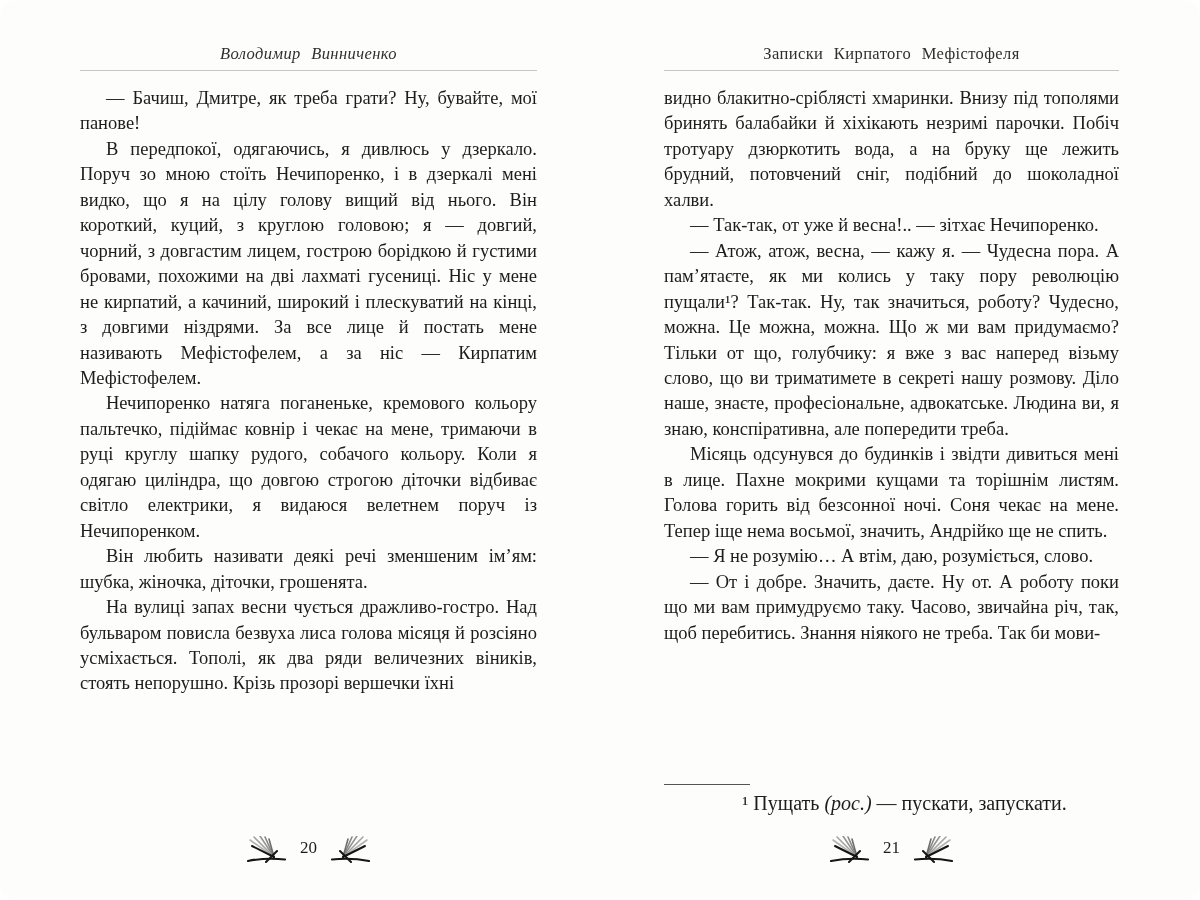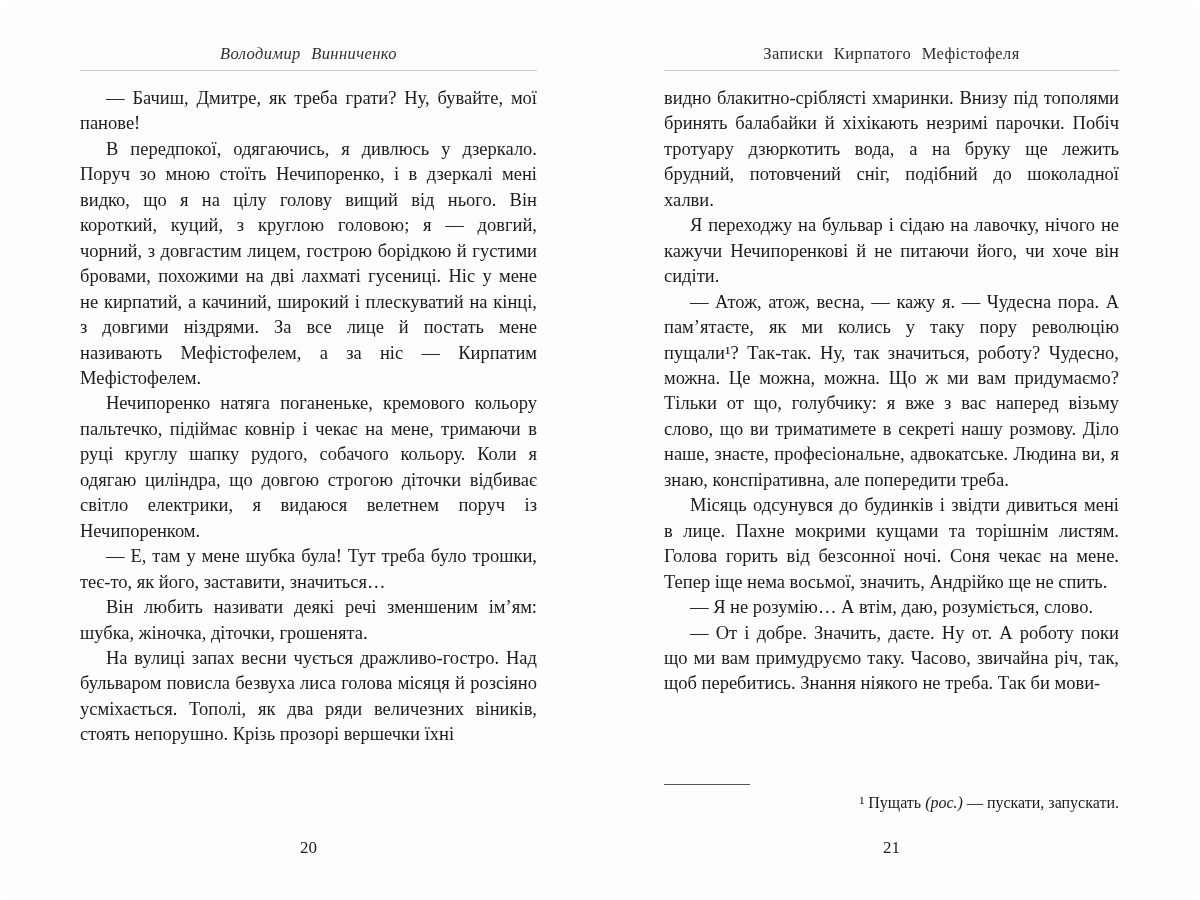--- a/index.html
+++ b/index.html
@@ -68,38 +68,37 @@
     top: 740px;
   }
   .footnote-rule {
     width: 86px;
     border: 0;
     border-top: 1.4px solid #555555;
     margin: 0;
   }
   .footnote-text {
     margin: 8px 0 0 0;
-    font-size: 16px;
+    font-size: 20px;
     line-height: 20px;
     text-indent: 26px;
-    text-align: right;
+    text-align: center;
   }
   .footnote-text .it { font-style: italic; }
 
   .page-footer {
     position: absolute;
     left: 0;
     right: 0;
     top: 788px;
     height: 34px;
     display: flex;
     align-items: center;
     justify-content: center;
     gap: 13px;
-    flex-direction: column;
   }
   .page-number {
     font-size: 17px;
     color: #1c1c1c;
     line-height: 1;
     padding-bottom: 4px;
   }
   .orn { width: 40px; height: 27px; display: block; }
   .orn.mirror { transform: scaleX(-1); }
 </style>
@@ -124,21 +123,20 @@
 <div class="spread">
 
   <div class="page left">
     <div class="running-header">Володимир Винниченко</div>
     <hr class="header-rule">
 
     <div class="body-text">
       <p>— Бачиш, Дмитре, як треба грати? Ну, бувайте, мої панове!</p>
       <p>В передпокої, одягаючись, я дивлюсь у дзеркало. Поруч зо мною стоїть Нечипоренко, і в дзеркалі мені видко, що я на цілу голову вищий від нього. Він короткий, куций, з круглою головою; я — довгий, чорний, з довгастим лицем, гострою борідкою й густими бровами, похожими на дві лахматі гусениці. Ніс у мене не кирпатий, а качиний, широкий і плескуватий на кінці, з довгими ніздрями. За все лице й постать мене називають Мефістофелем, а за ніс — Кирпатим Мефістофелем.</p>
       <p>Нечипоренко натяга поганеньке, кремового кольору пальтечко, підіймає ковнір і чекає на мене, тримаючи в руці круглу шапку рудого, собачого кольору. Коли я одягаю циліндра, що довгою строгою діточки відбиває світло електрики, я видаюся велетнем поруч із Нечипоренком.</p>
-      <p>— Е, там у мене шубка була! Тут треба було трошки, теє-то, як його, заставити, значиться…</p>
       <p>Він любить називати деякі речі зменшеним ім’ям: шубка, жіночка, діточки, грошенята.</p>
       <p>На вулиці запах весни чується дражливо-гостро. Над бульваром повисла безвуха лиса голова місяця й розсіяно усміхається. Тополі, як два ряди величезних віників, стоять непорушно. Крізь прозорі вершечки їхні</p>
     </div>
 
     <div class="page-footer">
       <svg class="orn" viewBox="0 0 40 27">
         <use href="#quill"></use>
       </svg>
       <span class="page-number">20</span>
       <svg class="orn mirror" viewBox="0 0 40 27">
@@ -146,21 +144,21 @@
       </svg>
     </div>
   </div>
 
   <div class="page right">
     <div class="running-header">Записки Кирпатого Мефістофеля</div>
     <hr class="header-rule">
 
     <div class="body-text">
       <p class="noindent">видно блакитно-сріблясті хмаринки. Внизу під тополями бринять балабайки й хіхікають незримі парочки. Побіч тротуару дзюркотить вода, а на бруку ще лежить брудний, потовчений сніг, подібний до шоколадної халви.</p>
-      <p>Я переходжу на бульвар і сідаю на лавочку, нічого не кажучи Нечипоренкові й не питаючи його, чи хоче він сидіти.</p>
+      <p>— Так-так, от уже й весна!.. — зітхає Нечипоренко.</p>
       <p>— Атож, атож, весна, — кажу я. — Чудесна пора. А пам’ятаєте, як ми колись у таку пору революцію пущали¹? Так-так. Ну, так значиться, роботу? Чудесно, можна. Це можна, можна. Що ж ми вам придумаємо? Тільки от що, голубчику: я вже з вас наперед візьму слово, що ви триматимете в секреті нашу розмову. Діло наше, знаєте, професіональне, адвокатське. Людина ви, я знаю, конспіративна, але попередити треба.</p>
       <p>Місяць одсунувся до будинків і звідти дивиться мені в лице. Пахне мокрими кущами та торішнім листям. Голова горить від безсонної ночі. Соня чекає на мене. Тепер іще нема восьмої, значить, Андрійко ще не спить.</p>
       <p>— Я не розумію… А втім, даю, розуміється, слово.</p>
       <p>— От і добре. Значить, даєте. Ну от. А роботу поки що ми вам примудруємо таку. Часово, звичайна річ, так, щоб перебитись. Знання ніякого не треба. Так би мови-</p>
     </div>
 
     <div class="footnote-block">
       <hr class="footnote-rule">
       <p class="footnote-text"><span>¹</span><span> Пущать </span><span class="it">(рос.)</span><span> — пускати, запускати.</span></p>
     </div>

